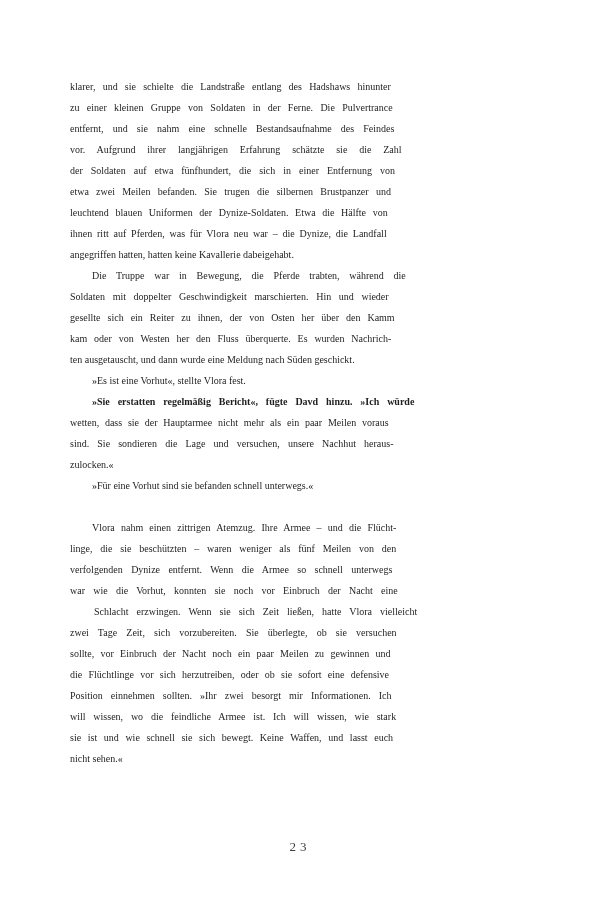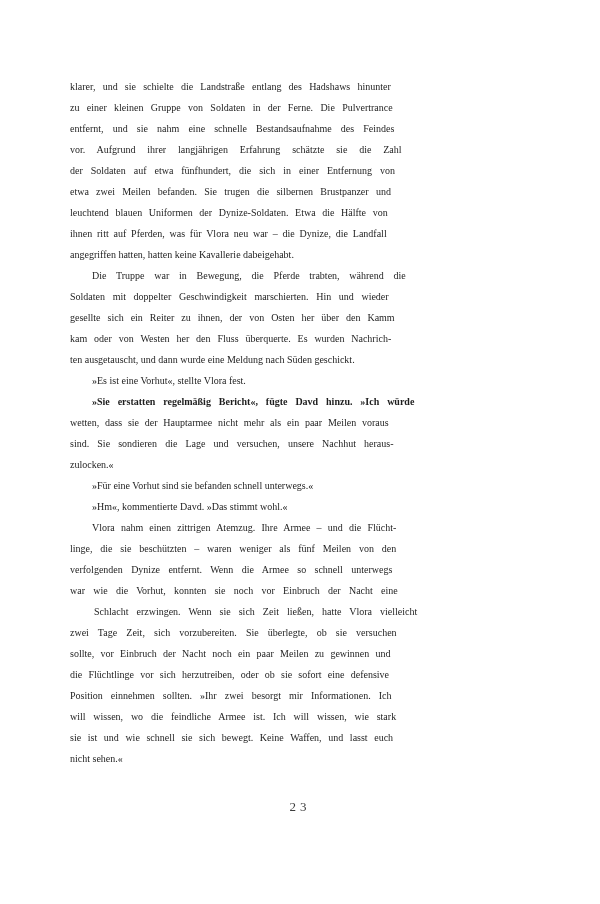--- a/index.html
+++ b/index.html
@@ -30,21 +30,21 @@
     overflow: visible;
   }
   .indent-spacer {
     display: inline-block;
     width: 22px;
     height: 1px;
   }
   .page-number {
     position: absolute;
     left: 0;
-    top: 799px;
+    top: 839px;
     width: 100%;
     text-align: center;
     font-size: 13px;
     letter-spacing: 4px;
     color: #3c3c3c;
   }
 </style>
 </head>
 <body>
 
@@ -63,21 +63,21 @@
       <div class="line"><span style="word-spacing: 5.13393px;">Soldaten mit doppelter Geschwindigkeit marschierten. Hin und wieder</span></div>
       <div class="line"><span style="word-spacing: 4.48958px;">gesellte sich ein Reiter zu ihnen, der von Osten her über den Kamm</span></div>
       <div class="line"><span style="word-spacing: 4.36875px;">kam oder von Westen her den Fluss überquerte. Es wurden Nachrich-</span></div>
       <div class="line"><span>ten ausgetauscht, und dann wurde eine Meldung nach Süden geschickt.</span></div>
       <div class="line"><span class="indent-spacer"></span><span>»Es ist eine Vorhut«, stellte Vlora fest.</span></div>
       <div class="line"><span class="indent-spacer"></span><span style="word-spacing: 5.39062px; font-weight: bold;">»Sie erstatten regelmäßig Bericht«, fügte Davd hinzu. »Ich würde</span></div>
       <div class="line"><span style="word-spacing: 3.27131px;">wetten, dass sie der Hauptarmee nicht mehr als ein paar Meilen voraus</span></div>
       <div class="line"><span style="word-spacing: 5.61632px;">sind. Sie sondieren die Lage und versuchen, unsere Nachhut heraus-</span></div>
       <div class="line"><span>zulocken.«</span></div>
       <div class="line"><span class="indent-spacer"></span><span>»Für eine Vorhut sind sie befanden schnell unterwegs.«</span></div>
-      <div class="line"><span class="indent-spacer"></span><span>»Hm«, kommentierte Davd. »Das stimmt wohl.«</span></div>
+      <div class="line"><span class="indent-spacer"></span></div>
       <div class="line"><span class="indent-spacer"></span><span style="word-spacing: 3.68594px;">Vlora nahm einen zittrigen Atemzug. Ihre Armee – und die Flücht-</span></div>
       <div class="line"><span style="word-spacing: 5.31392px;">linge, die sie beschützten – waren weniger als fünf Meilen von den</span></div>
       <div class="line"><span style="word-spacing: 5.87891px;">verfolgenden Dynize entfernt. Wenn die Armee so schnell unterwegs</span></div>
       <div class="line"><span style="word-spacing: 5.74148px;">war wie die Vorhut, konnten sie noch vor Einbruch der Nacht eine</span></div>
       <div class="line"><span style="word-spacing: 5.53472px; margin-left: 24px;">Schlacht erzwingen. Wenn sie sich Zeit ließen, hatte Vlora vielleicht</span></div>
       <div class="line"><span style="word-spacing: 6.6441px;">zwei Tage Zeit, sich vorzubereiten. Sie überlegte, ob sie versuchen</span></div>
       <div class="line"><span style="word-spacing: 3.79972px;">sollte, vor Einbruch der Nacht noch ein paar Meilen zu gewinnen und</span></div>
       <div class="line"><span style="word-spacing: 3.72031px;">die Flüchtlinge vor sich herzutreiben, oder ob sie sofort eine defensive</span></div>
       <div class="line"><span style="word-spacing: 5.56641px;">Position einnehmen sollten. »Ihr zwei besorgt mir Informationen. Ich</span></div>
       <div class="line"><span style="word-spacing: 5.30966px;">will wissen, wo die feindliche Armee ist. Ich will wissen, wie stark</span></div>

